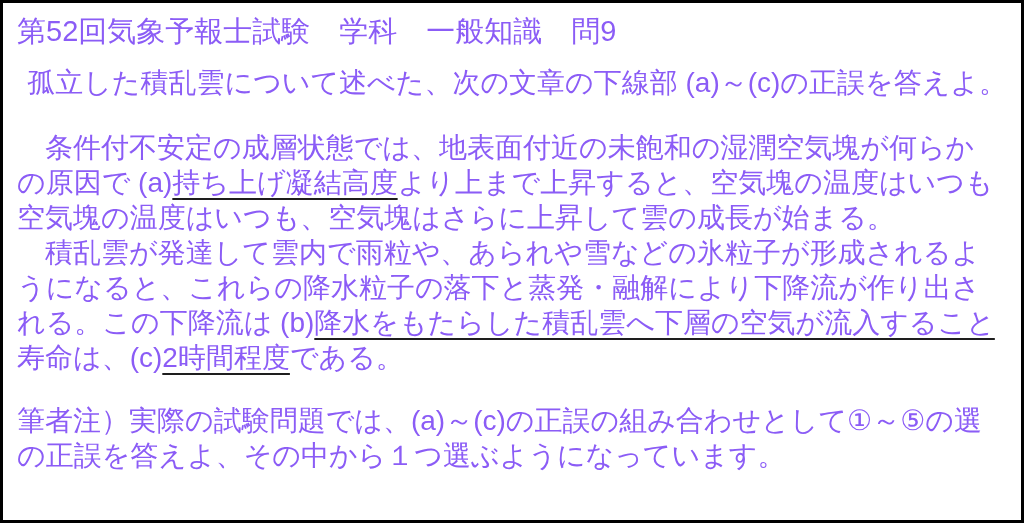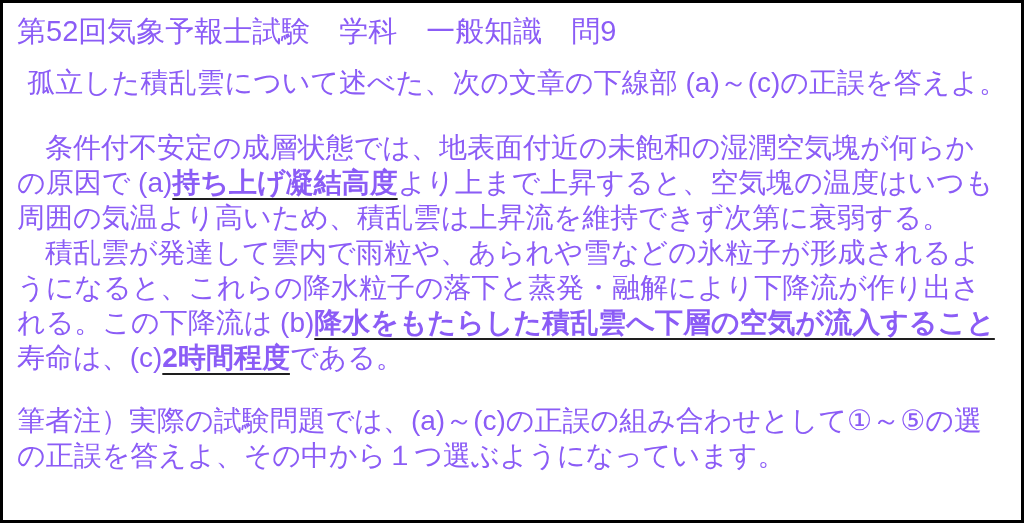--- a/index.html
+++ b/index.html
@@ -35,21 +35,20 @@
     margin-top: 30px;
   }
   .note-block {
     margin-top: 28px;
   }
   .u {
     text-decoration: underline;
     text-decoration-thickness: 2px;
     text-underline-offset: 6px;
     text-decoration-color: #1e1e1e;
-    font-weight: bold;
   }
   .mk {
     
     letter-spacing: 0;
   }
 </style>
 </head>
 <body>
 
 <div class="page">
@@ -57,21 +56,21 @@
   <div class="line title-line">第52回気象予報士試験　学科　一般知識　問9</div>
 
   <div class="line intro-line">孤立した積乱雲について述べた、次の文章の下線部 (a)～(c)の正誤を答えよ。</div>
 
   <div class="body-block">
 
     <div class="line">　条件付不安定の成層状態では、地表面付近の未飽和の湿潤空気塊が何らか</div>
 
     <div class="line"><span>の原因で </span><span class="mk">(a)</span><span class="u">持ち上げ凝結高度</span><span>より上まで上昇すると、空気塊の温度はいつも</span></div>
 
-    <div class="line">周囲の気温より高いため、積乱雲は上昇流を維持できず次第に衰弱する。</div>
+    <div class="line">空気塊の温度はいつも、空気塊はさらに上昇して雲の成長が始まる。</div>
 
     <div class="line">　積乱雲が発達して雲内で雨粒や、あられや雪などの氷粒子が形成されるよ</div>
 
     <div class="line">うになると、これらの降水粒子の落下と蒸発・融解により下降流が作り出さ</div>
 
     <div class="line"><span>れる。この下降流は </span><span class="mk">(b)</span><span class="u">降水をもたらした積乱雲へ下層の空気が流入すること</span></div>
 
 
     <div class="line"><span>寿命は、</span><span class="mk">(c)</span><span class="u">2時間程度</span><span>である。</span></div>
 

